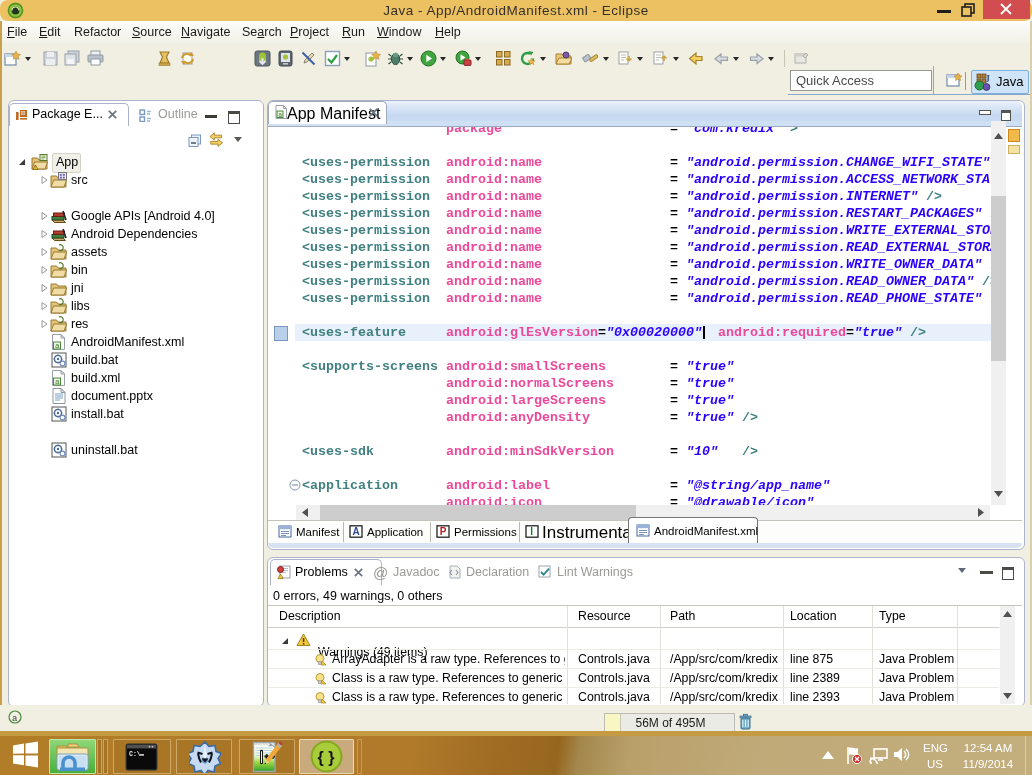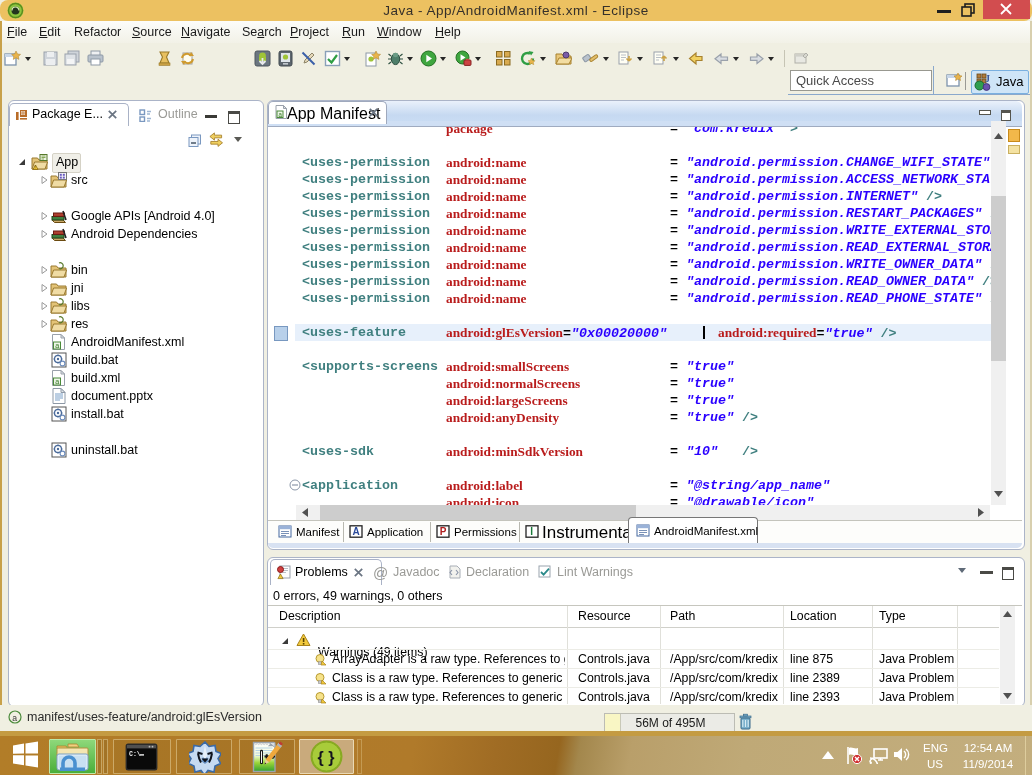--- a/index.html
+++ b/index.html
@@ -29,21 +29,21 @@
 #editor{left:267px;top:100px;width:756px;height:448px;}
 
 #problems{left:267px;top:557px;width:756px;height:148px;}
 .tree-row{position:absolute;left:0;height:18px;width:100%;font-size:12.5px;color:#000;}
 .tree-row .lbl{position:absolute;top:2px;}
 
 #edtext{position:absolute;left:27px;top:26px;width:696px;height:378px;overflow:hidden;background:#fff;}
 .cl{position:absolute;left:0;width:100%;height:17px;white-space:pre;font:bold 13.33px/17px "Liberation Mono",monospace;color:#000;}
 .cl .f{position:absolute;top:0;}
 .t{color:#3f7f7f;}
-.a{color:#b91c1c;font-family:Liberation Serif, serif;}
+.a{color:#ec4899;}
 .v{color:#2a00ff;font-style:italic;}
 
 .sbtrack{position:absolute;background:#f0f0f0;}
 .sbthumb{position:absolute;background:#cdcdcd;}
 
 #statusbar{position:absolute;left:0;top:705px;width:1032px;height:31px;background:#f0efe2;font-size:12.5px;color:#2a2a2a;}
 
 #taskbar{position:absolute;left:0;top:736px;width:1032px;height:39px;background:linear-gradient(100deg,#b27d28 0%,#b07a2a 40%,#a06c24 48%,#96661f 54%,#a3874c 56%,#b99f6a 61%,#bfa977 72%,#c3ae7e 100%);}
 .tbtn{position:absolute;top:3px;height:33px;border:1px solid rgba(240,222,170,.5);border-radius:1px;background:rgba(60,40,0,.07);}
 #tray{position:absolute;top:0;height:39px;color:#fff;font-size:11.5px;}
@@ -351,20 +351,31 @@
         <svg class="abs" style="left:31px;top:4px" width="9" height="10" viewBox="0 0 9 10">
             <path d="M2 1.5 L7 5 L2 8.5z" fill="#fff" stroke="#9a9a9a"></path>
           </svg>
         <svg class="abs" style="left:41px;top:1px" width="17" height="16" viewBox="0 0 17 16">
             <path d="M2 12 L13 12 L15.5 14.5 L4.5 14.5z" fill="#caa96a" stroke="#6a4a10"></path>
             <rect x="2" y="8.5" width="12" height="3.4" fill="#3f7f3f" stroke="#1e4a1e"></rect>
             <rect x="3.5" y="5" width="11" height="3.4" fill="#b04030" stroke="#6a1a10"></rect>
             <path d="M13 3 l3 9" stroke="#222" stroke-width="1.6"></path>
           </svg>
         <span class="lbl" style="left:62px">Android Dependencies</span>
+      </div>
+      <div class="tree-row" style="top:90px">
+        <svg class="abs" style="left:31px;top:4px" width="9" height="10" viewBox="0 0 9 10">
+            <path d="M2 1.5 L7 5 L2 8.5z" fill="#fff" stroke="#9a9a9a"></path>
+          </svg>
+        <svg class="abs" style="left:41px;top:1px" width="17" height="16" viewBox="0 0 17 16">
+            <path d="M1 4 h5.5 l1.5 2 H16 v9 H1z" fill="#e3c377" stroke="#9a7a30"></path>
+            <path d="M1 15 l2.6-7 H16.6 l-2.6 7z" fill="#f0dca4" stroke="#9a7a30"></path>
+            <path d="M9 1 a3 3 0 1 1 0 5.5" fill="none" stroke="#56782a" stroke-width="1.2"></path>
+          </svg>
+        <span class="lbl" style="left:62px">assets</span>
       </div>
       <div class="tree-row" style="top:108px">
         <svg class="abs" style="left:31px;top:4px" width="9" height="10" viewBox="0 0 9 10">
             <path d="M2 1.5 L7 5 L2 8.5z" fill="#fff" stroke="#9a9a9a"></path>
           </svg>
         <svg class="abs" style="left:41px;top:1px" width="17" height="16" viewBox="0 0 17 16">
             <path d="M1 4 h5.5 l1.5 2 H16 v9 H1z" fill="#e3c377" stroke="#9a7a30"></path>
             <path d="M1 15 l2.6-7 H16.6 l-2.6 7z" fill="#f0dca4" stroke="#9a7a30"></path>
             <path d="M9 1 a3 3 0 1 1 0 5.5" fill="none" stroke="#56782a" stroke-width="1.2"></path>
           </svg>
@@ -678,21 +689,20 @@
         <path d="M4.5 6 L9 0 H0z" fill="#505050"></path>
       </svg>
   </div>
   <div class="abs" style="left:0;top:21px;width:2px;height:715px;background:#c8a14a"></div>
   <div class="abs" style="left:1030px;top:21px;width:2px;height:715px;background:#d8cfae"></div>
   <div id="statusbar">
     <svg class="abs" style="left:8px;top:5px" width="14" height="14" viewBox="0 0 14 14">
         <circle cx="7" cy="7" r="6" fill="none" stroke="#4a8a3a" stroke-width="1.2"></circle>
         <text x="4" y="10.5" font-size="9" fill="#3a3a3a" font-family="Liberation Mono">a</text>
       </svg>
-    <div class="abs" style="left:27px;top:5px;">manifest/uses-feature/android:glEsVersion</div>
     <div class="abs" style="left:604px;top:8px;width:131px;height:19px;background:#ebebe6;border:1px solid #bcbcb4;box-sizing:border-box;">
       <div class="abs" style="left:0;top:0;width:15px;height:17px;background:#f9f6c4;border-right:1px solid #c8c8b8"></div>
       <div class="abs" style="left:0;top:2px;width:131px;text-align:center;font-size:12px;color:#1a1a1a">56M of 495M</div>
     </div>
     <svg class="abs" style="left:738px;top:8px" width="15" height="18" viewBox="0 0 15 18">
         <rect x="3" y="5" width="9" height="11" rx="1" fill="#7ab0cc" stroke="#3a6a8a"></rect>
         <path d="M4.8 7 v7 M7.5 7 v7 M10.2 7 v7" stroke="#d8ecf4" stroke-width="1.1"></path>
         <rect x="2" y="3" width="11" height="1.8" fill="#7ab0cc" stroke="#3a6a8a" stroke-width=".7"></rect>
         <rect x="5.5" y="1.2" width="4" height="1.8" fill="#7ab0cc" stroke="#3a6a8a" stroke-width=".7"></rect>
       </svg>

